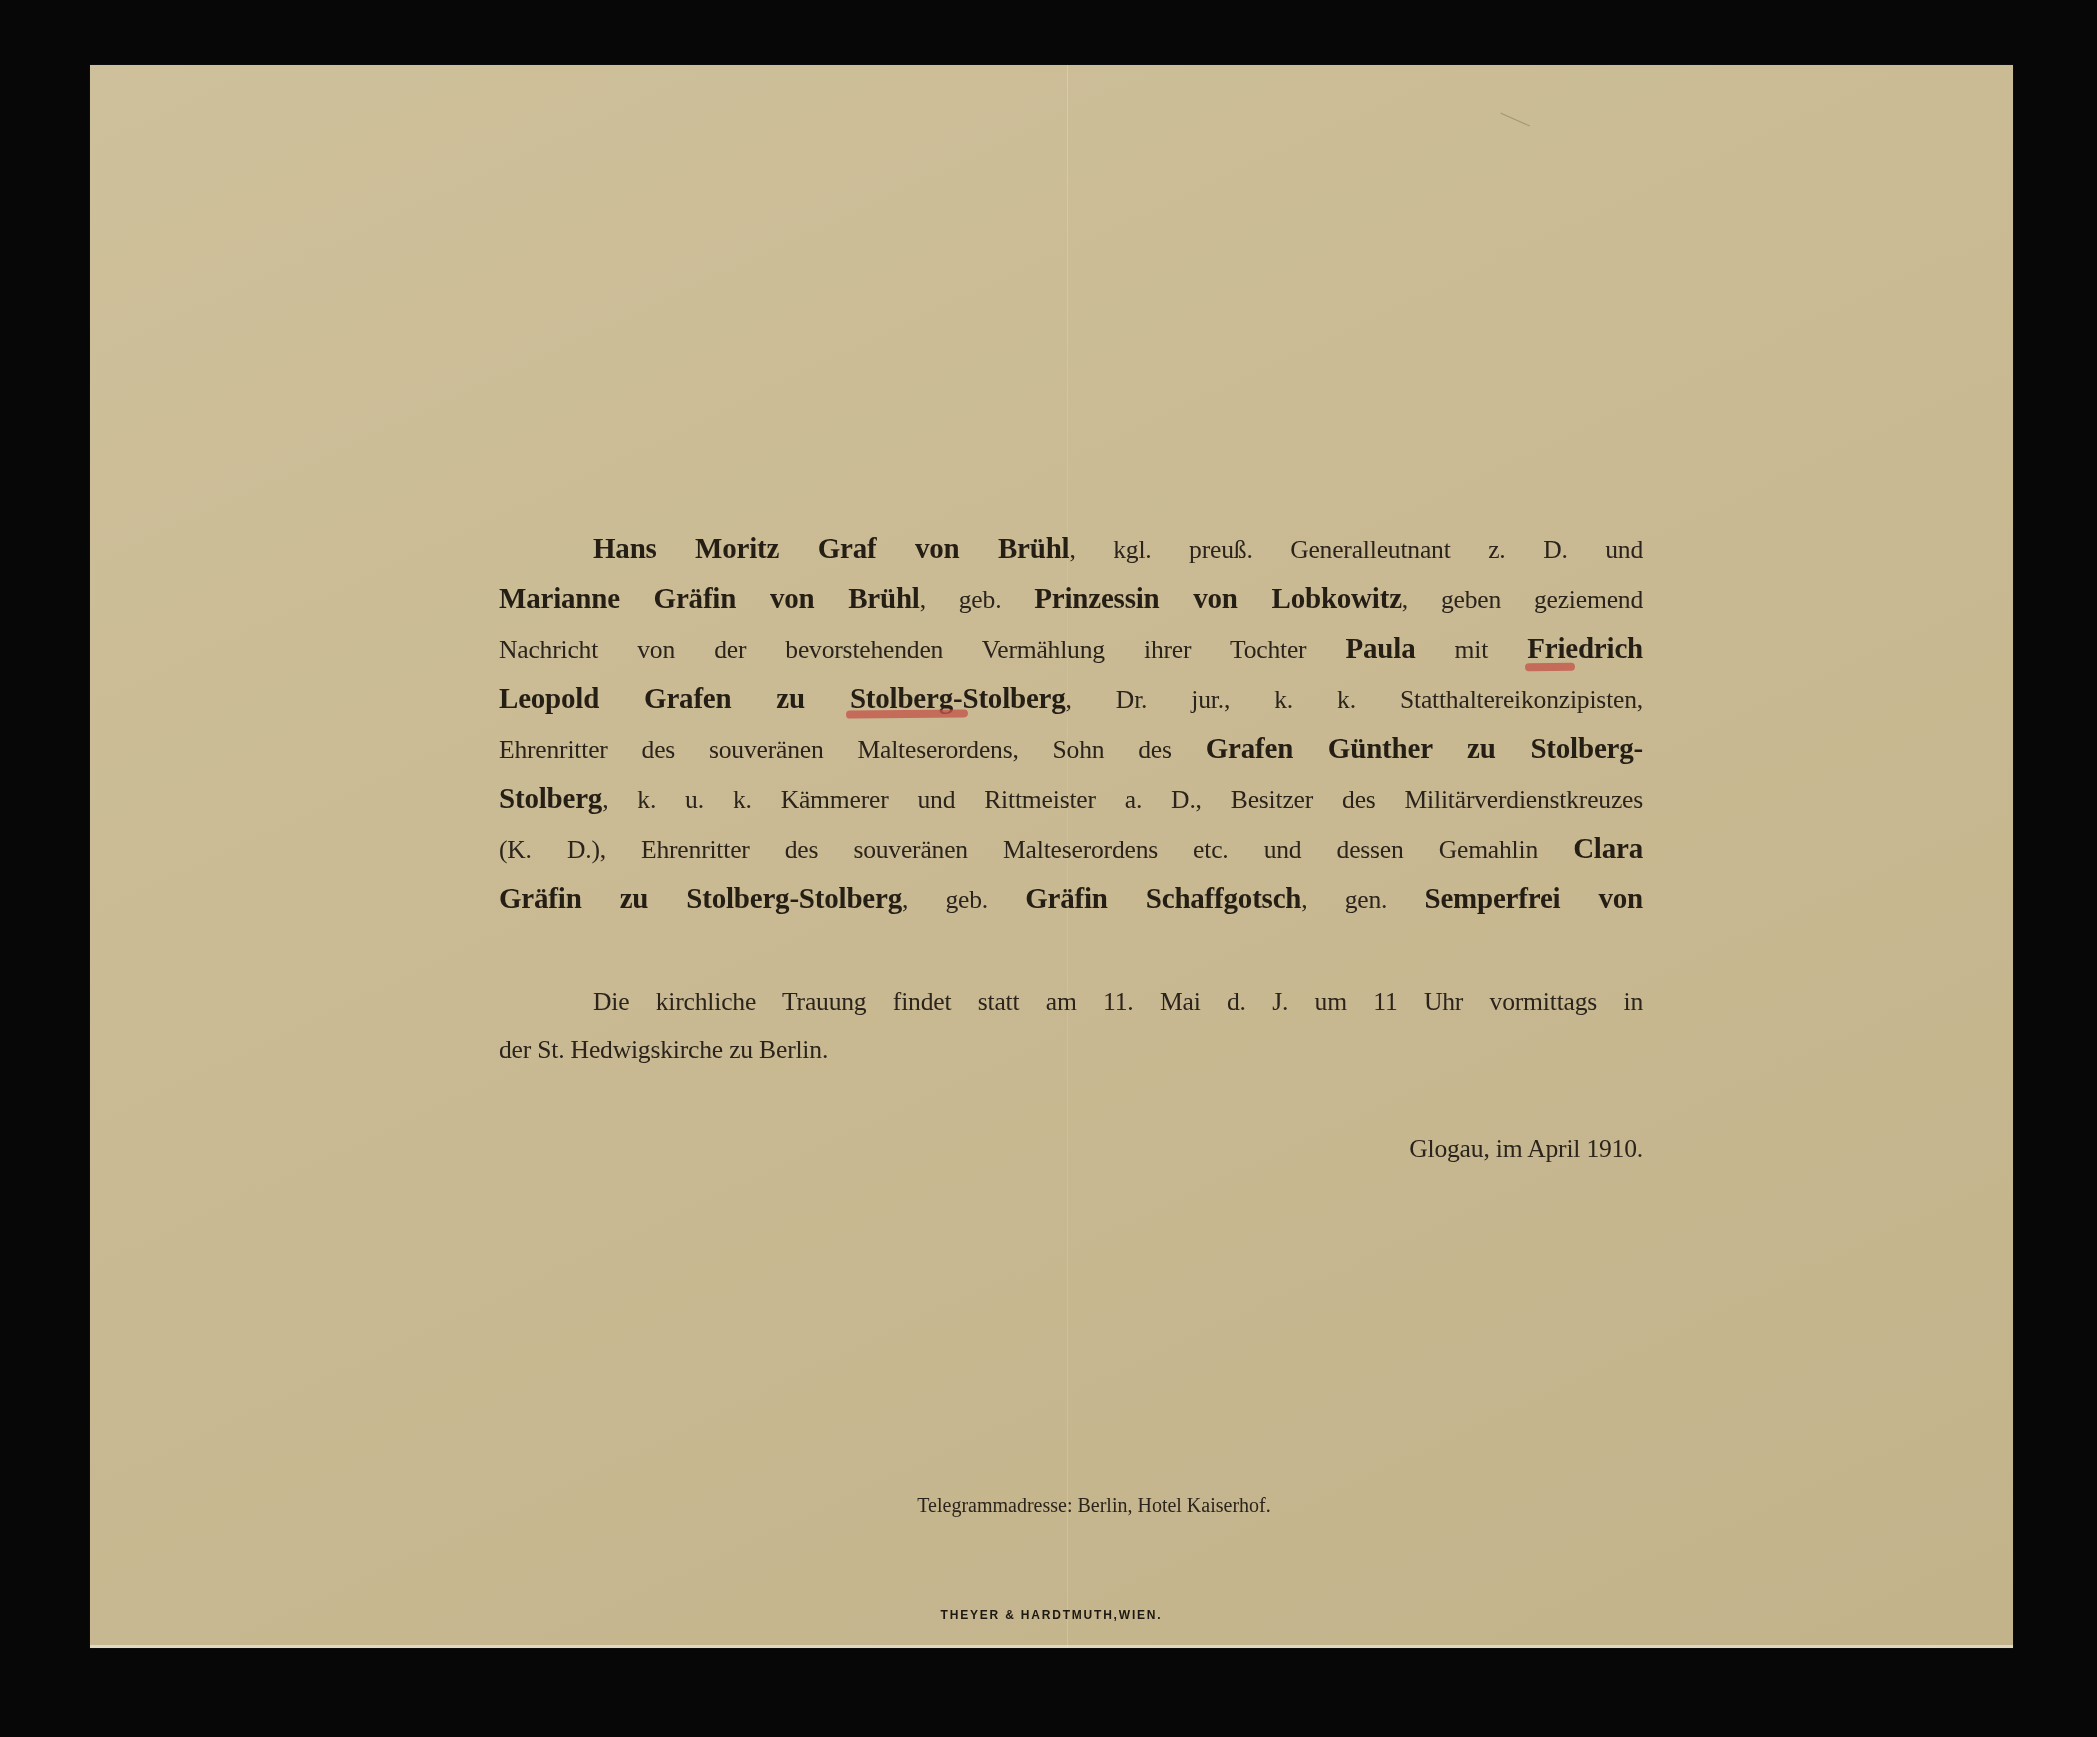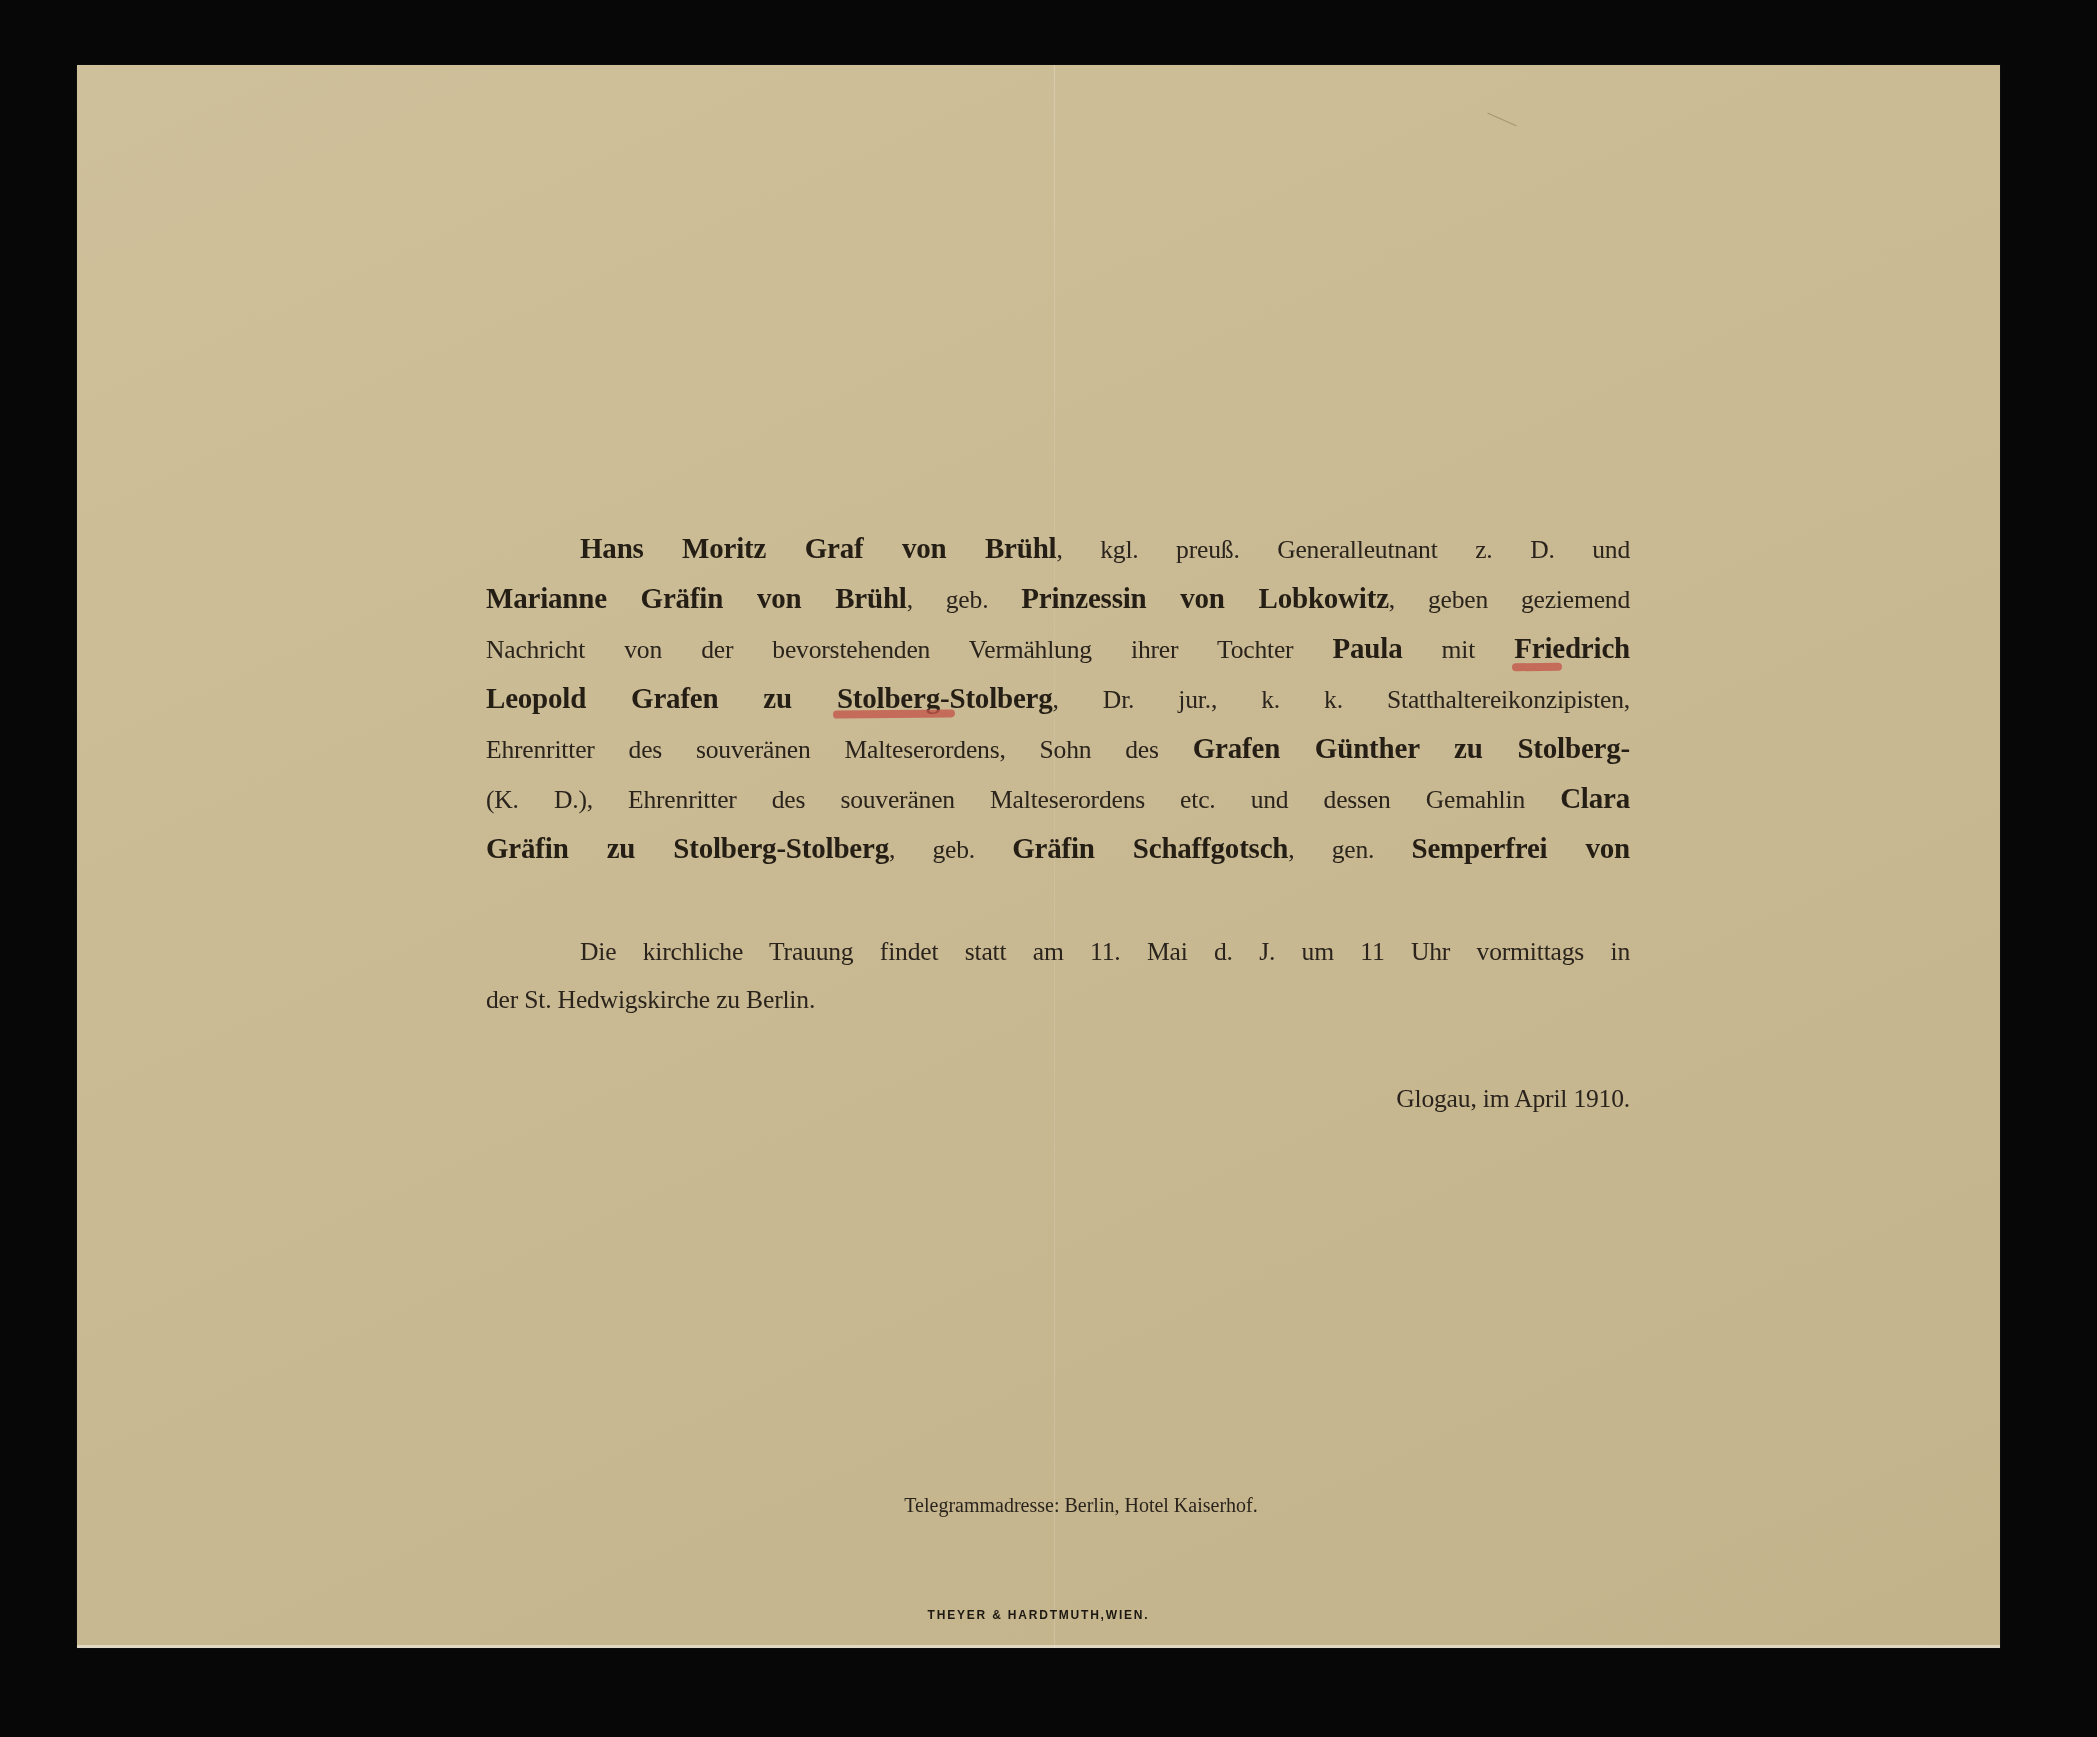--- a/index.html
+++ b/index.html
@@ -9,21 +9,21 @@
   }
   body {
     width: 2097px;
     height: 1737px;
     position: relative;
     background: #070707;
     font-family: "Liberation Serif", serif;
   }
   .paper {
     position: absolute;
-    left: 77px;
+    left: 90px;
     top: 65px;
     width: 1923px;
     height: 1583px;
     background: linear-gradient(155deg, #cec09a 0%, #c9ba93 45%, #c2b38b 100%);
     box-shadow: 0 0 0 0.5px rgba(255,255,255,0.06);
   }
   .paper::after { 
     content: "";
     position: absolute;
     left: 0; right: 0; bottom: 0;
@@ -127,20 +127,21 @@
   <div class="scratch"></div>
 
   <div class="content">
     <div>
         <div class="paragraph">
           <div class="line justify indent"><span class="seg bold">Hans Moritz Graf von Brühl</span><span class="seg">, kgl. preuß. Generalleutnant z. D. und</span></div>
           <div class="line justify"><span class="seg bold">Marianne Gräfin von Brühl</span><span class="seg">, geb. </span><span class="seg bold">Prinzessin von Lobkowitz</span><span class="seg">, geben geziemend</span></div>
           <div class="line justify"><span class="seg">Nachricht von der bevorstehenden Vermählung ihrer Tochter </span><span class="seg bold">Paula</span><span class="seg"> mit </span><span class="seg bold u-red-partial">Friedrich</span></div>
           <div class="line justify"><span class="seg bold">Leopold Grafen zu </span><span class="seg bold u-red">Stolberg-</span><span class="seg bold">Stolberg</span><span class="seg">, Dr. jur., k. k. Statthaltereikonzipisten,</span></div>
           <div class="line justify"><span class="seg">Ehrenritter des souveränen Malteserordens, Sohn des </span><span class="seg bold">Grafen Günther zu Stolberg-</span></div>
+          <div class="line justify"><span class="seg bold">Stolberg</span><span class="seg">, k. u. k. Kämmerer und Rittmeister a. D., Besitzer des Militärverdienstkreuzes</span></div>
           <div class="line justify"><span class="seg">(K. D.), Ehrenritter des souveränen Malteserordens etc. und dessen Gemahlin </span><span class="seg bold">Clara</span></div>
           <div class="line justify"><span class="seg bold">Gräfin zu Stolberg-Stolberg</span><span class="seg">, geb. </span><span class="seg bold">Gräfin Schaffgotsch</span><span class="seg">, gen. </span><span class="seg bold">Semperfrei von</span></div>
         </div>
         <div class="paragraph">
           <div class="line justify indent"><span class="seg">Die kirchliche Trauung findet statt am 11. Mai d. J. um 11 Uhr vormittags in</span></div>
           <div class="line"><span class="seg">der St. Hedwigskirche zu Berlin.</span></div>
         </div>
       </div>
     <div class="line indent dateline">Glogau, im April 1910.</div>
   </div>

